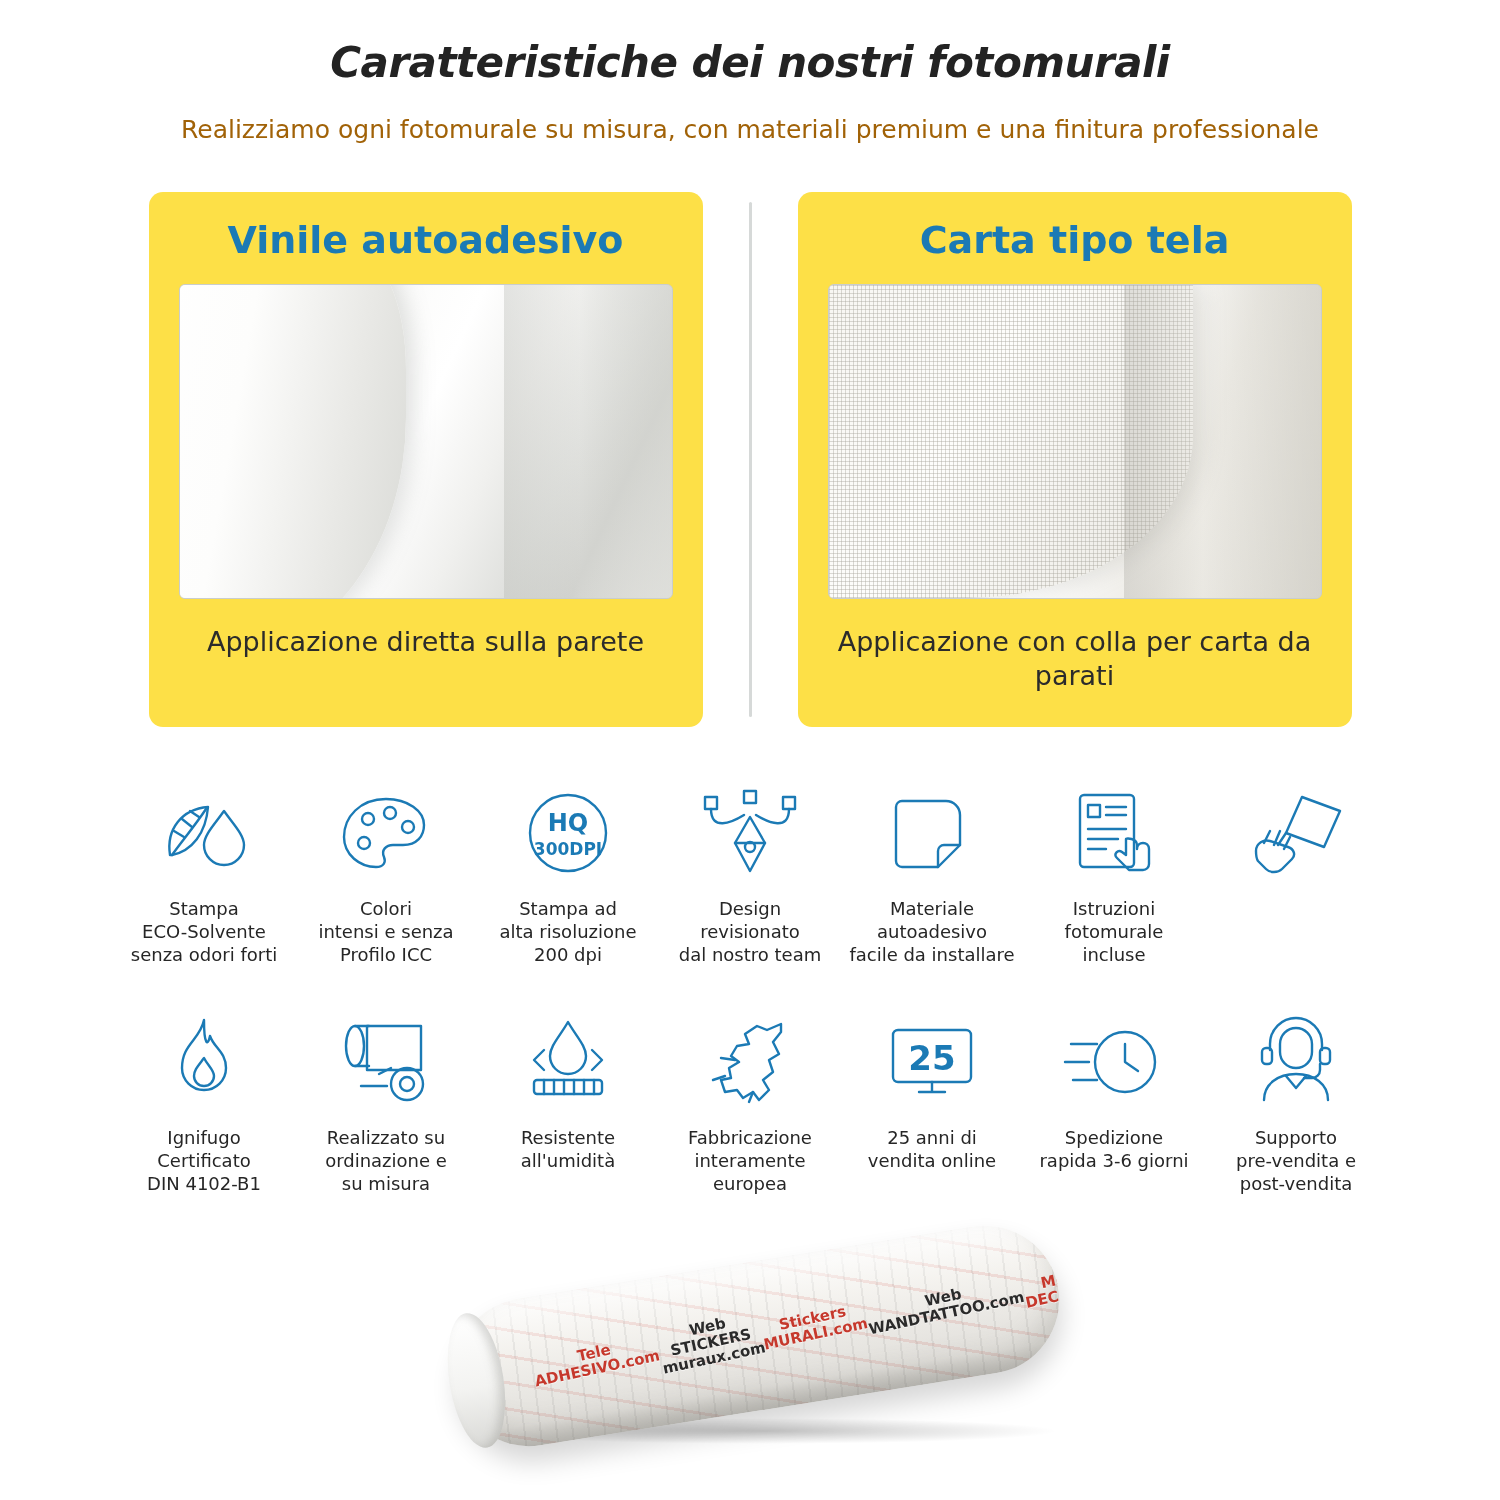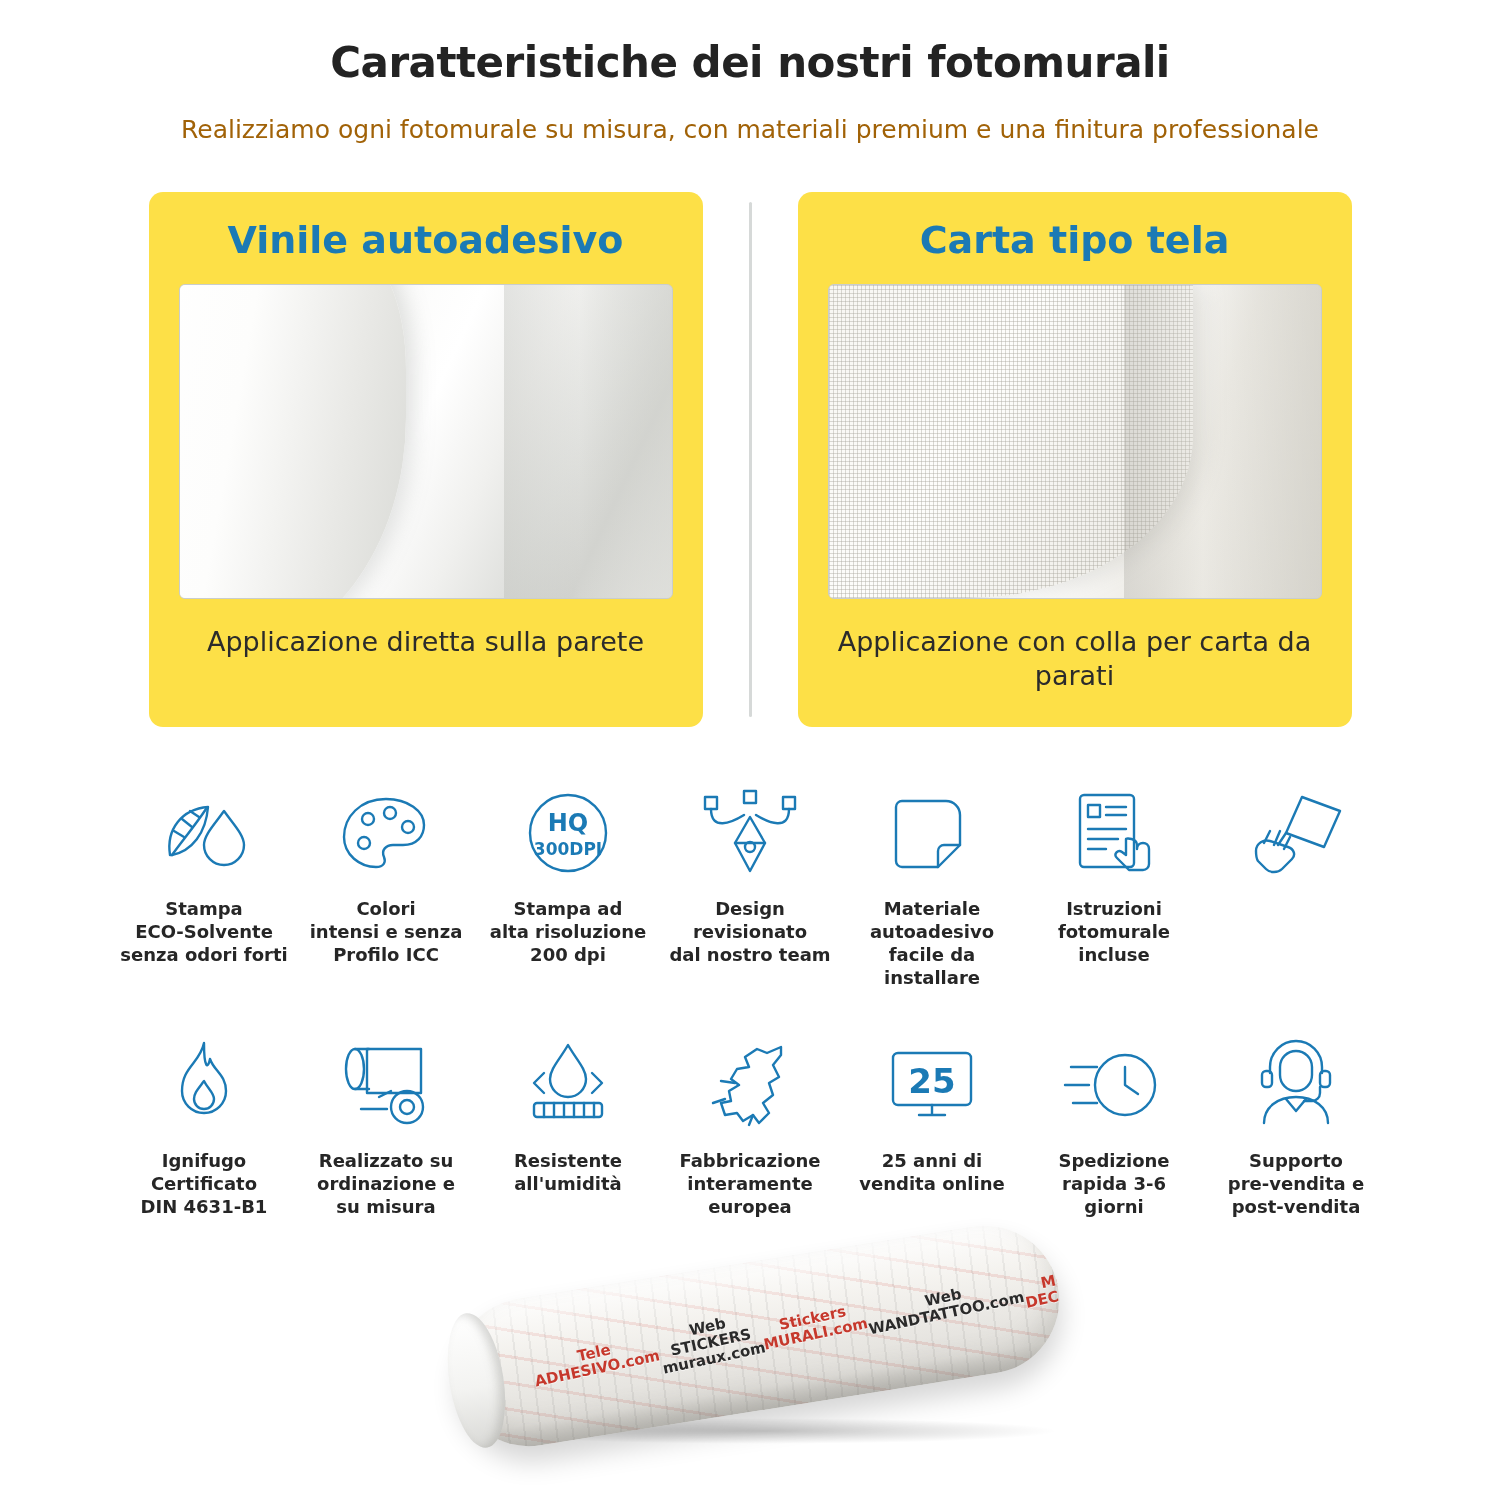--- a/index.html
+++ b/index.html
@@ -20,20 +20,21 @@
   
   .header {
     text-align: center;
     padding-top: 38px;
   }
   .header h1 {
     font-size: 42px;
     font-weight: bold;
     letter-spacing: -0.5px;
     color: #232323;
+    font-style: italic;
   }
   .header .sub {
     font-size: 25px;
     font-weight: normal;
     color: #a16207;
     margin-top: 28px;
   }
   
   .materials {
     display: flex;
@@ -141,21 +142,21 @@
   }
   .feature .icon {
     height: 108px;
     display: flex;
     align-items: center;
     justify-content: center;
   }
   .feature .label {
     margin-top: 10px;
     font-size: 18px;
-    font-weight: bold;
+    font-weight: normal;
     line-height: 1.28;
     color: #262626;
     white-space: pre-line;
   }
   svg { display: block; }
   .ico { stroke: #1b7ab5; fill: none; stroke-width: 2.4; stroke-linecap: round; stroke-linejoin: round; }
   .ico-txt { fill: #1b7ab5; font-family: "DejaVu Sans", sans-serif; font-weight: bold; }
   
   .tube-area {
     position: absolute;
@@ -378,21 +379,21 @@
         <div class="icon">
           <svg width="104" height="96" viewBox="0 0 104 96">
             <g class="ico">
               <path d="M52 6 C48 26 30 30 30 54 a22 22 0 0 0 44 0 C74 38 62 34 58 22 C56 32 52 32 52 6 Z"></path>
               <path d="M52 44 c-6 8 -10 12 -10 18 a10 10 0 0 0 20 0 c0 -6 -6 -10 -10 -18 Z"></path>
             </g>
           </svg>
         </div>
         <div class="label">Ignifugo
 Certificato
-DIN 4631-B1</div>
+DIN 4102-B1</div>
       </div>
 
       <div class="feature">
         <div class="icon">
           <svg width="110" height="96" viewBox="0 0 110 96">
             <g class="ico">
               <rect x="36" y="12" width="54" height="44"></rect>
               <ellipse cx="24" cy="32" rx="9" ry="20"></ellipse>
               <path d="M24 12 h14 M24 52 h14"></path>
               <path d="M30 72 h26"></path>

